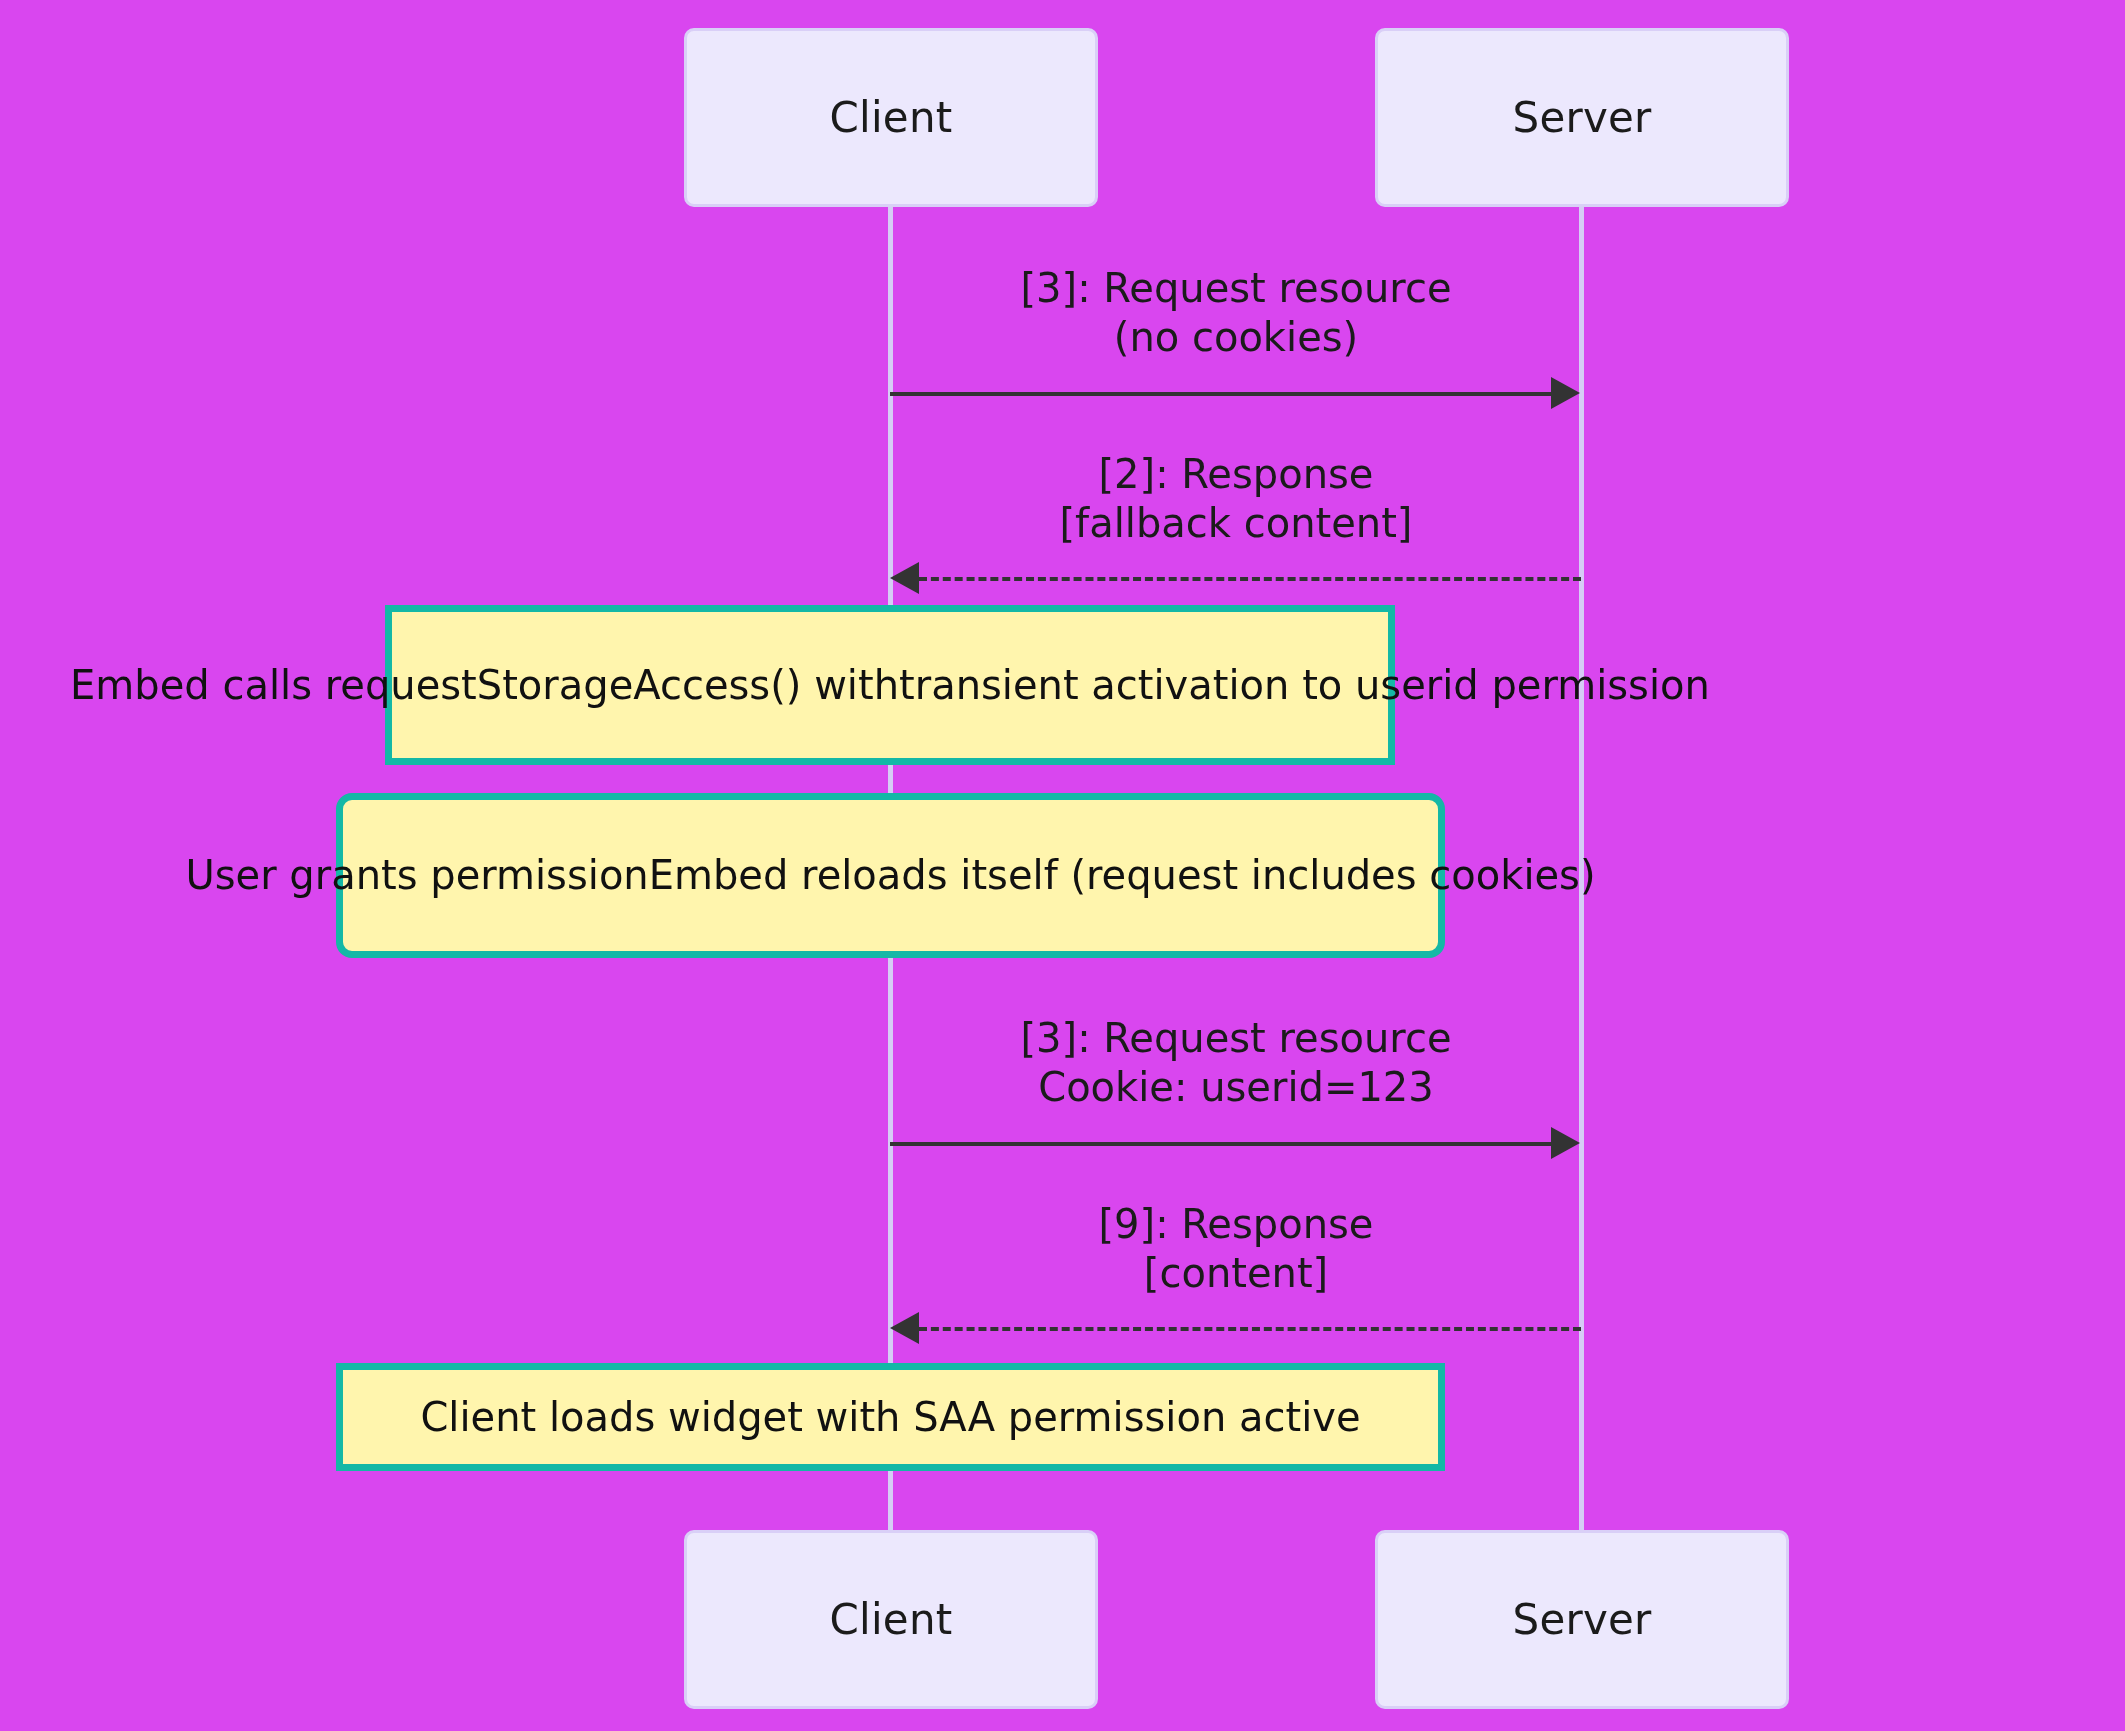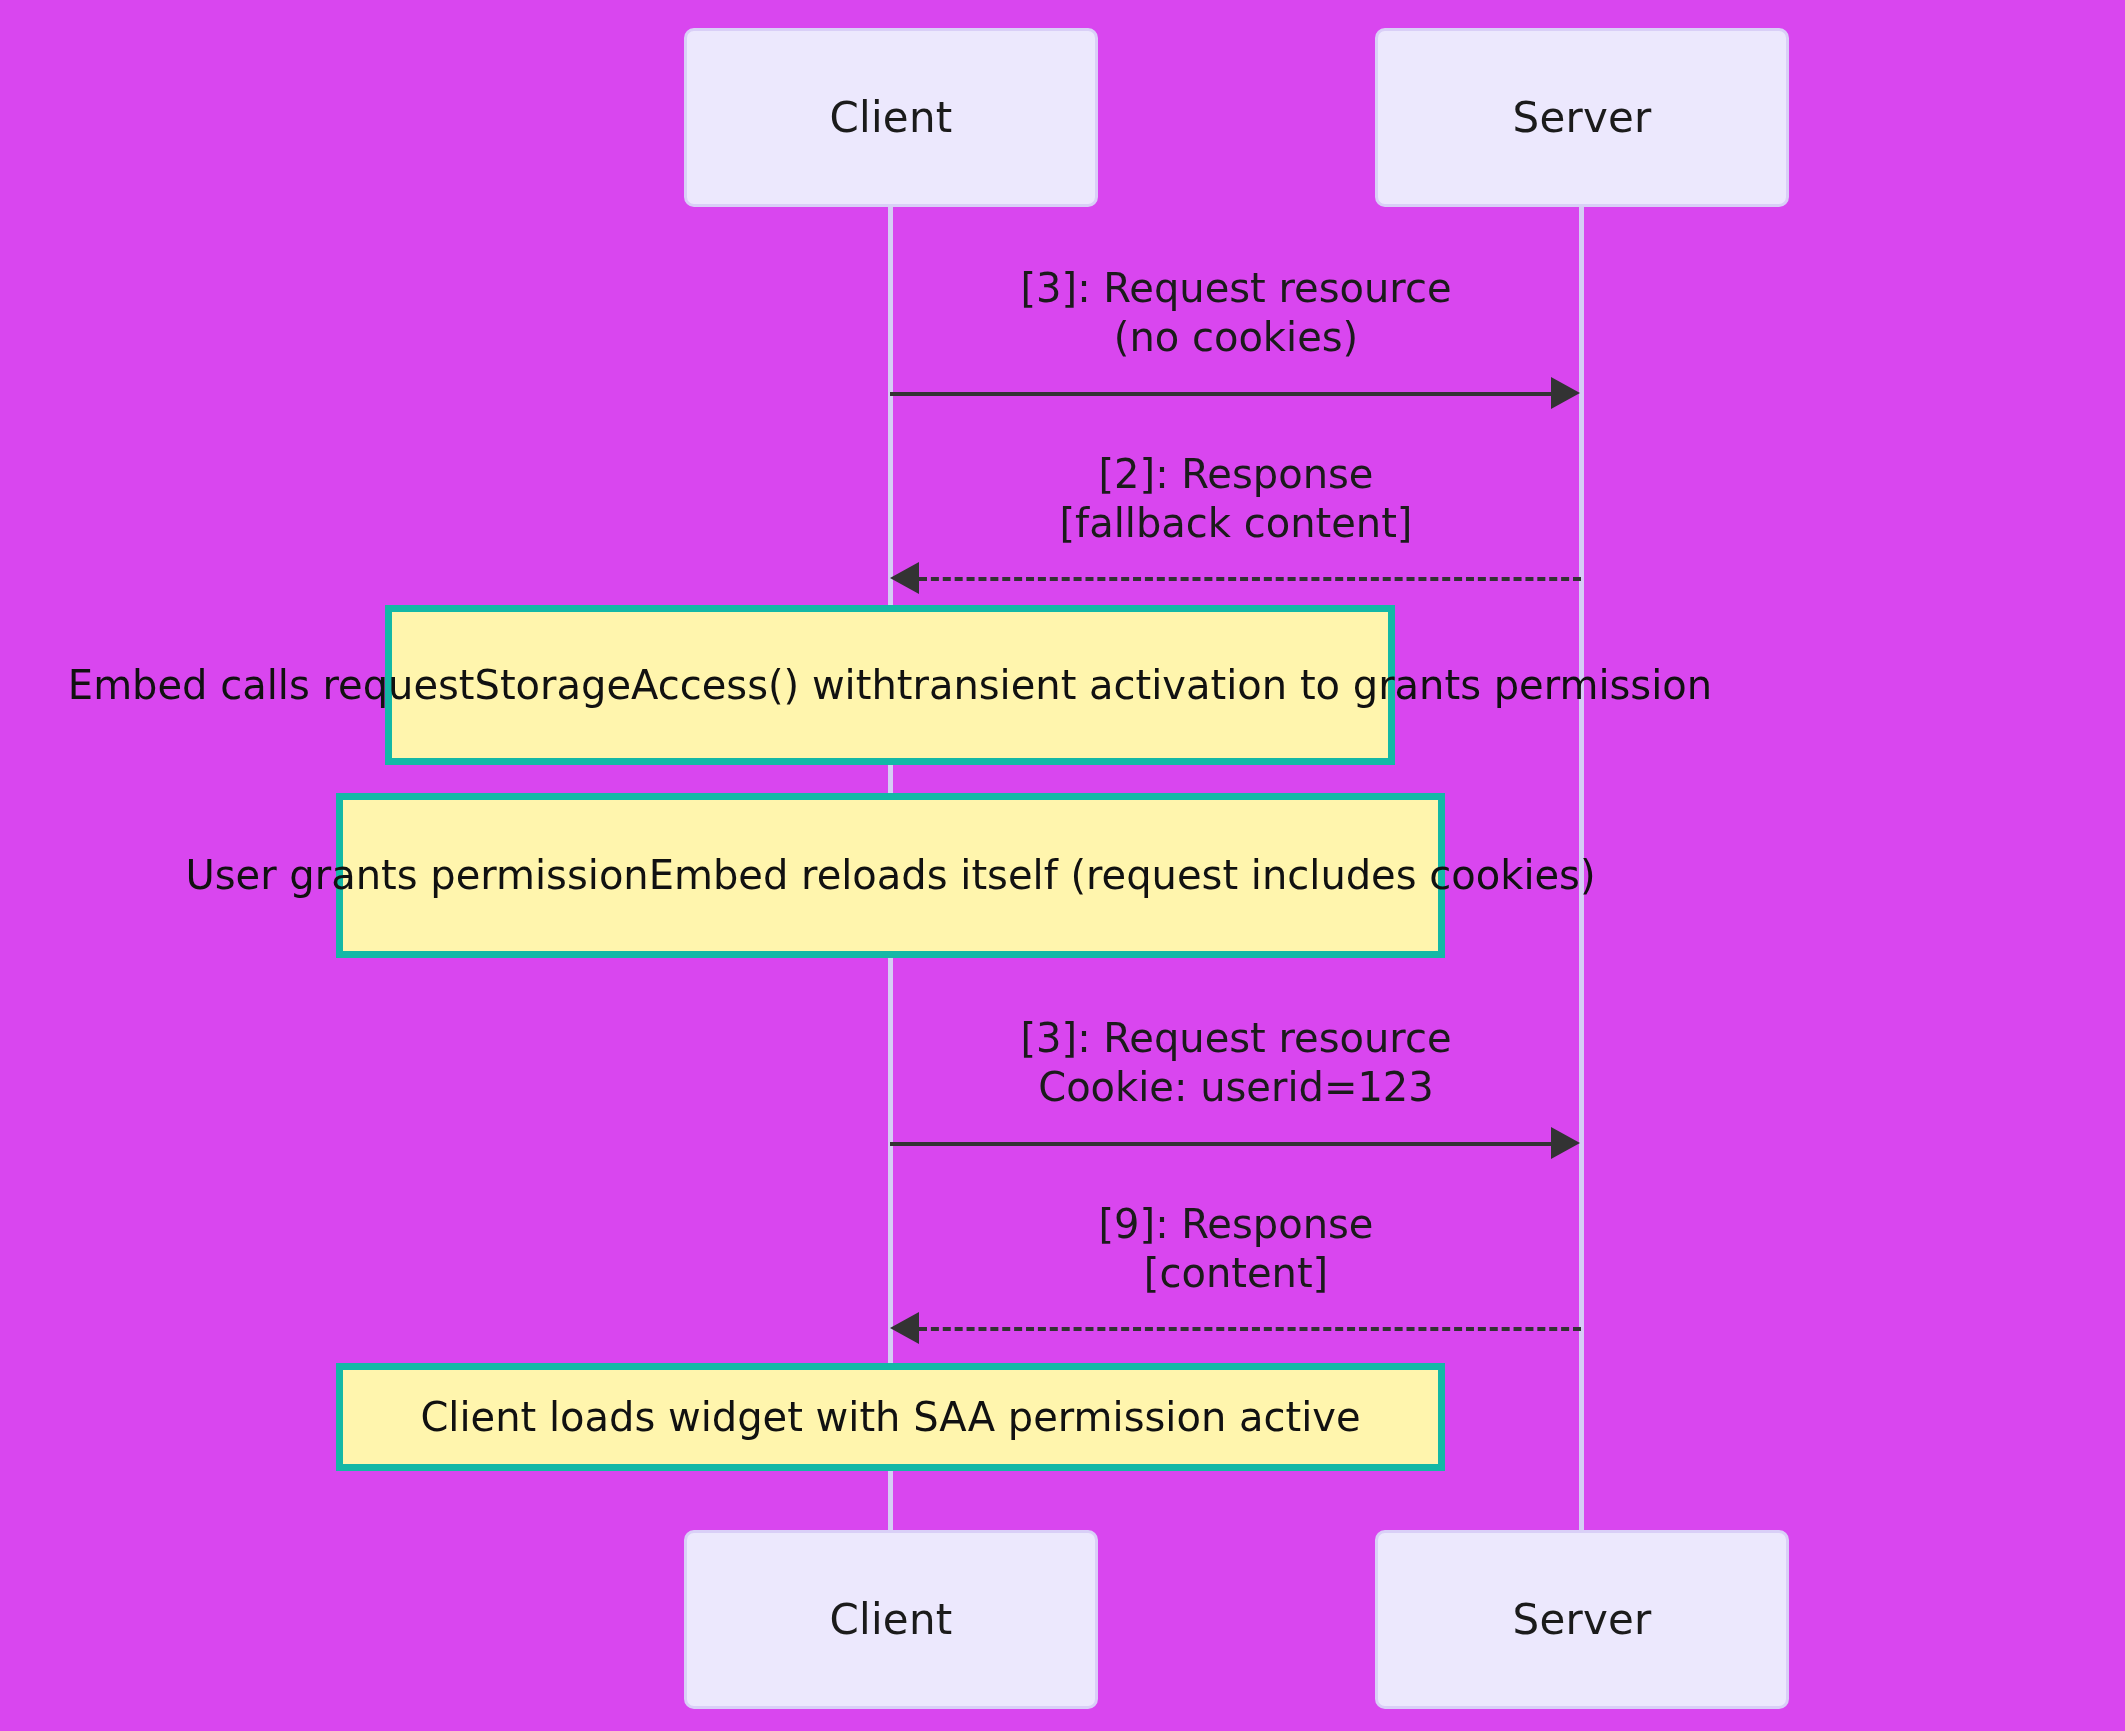--- a/index.html
+++ b/index.html
@@ -109,24 +109,24 @@
 
   <div class="msg-label" style="left:890px; top:450px; width:692px;">
     <div>[2]: Response</div>
     <div>[fallback content]</div>
   </div>
   <div class="msg-line dashed" style="left:919px; top:577px; width:662px;"></div>
   <div class="arrow-head left" style="left:890px; top:562px;"></div>
 
   <div class="note-box" style="left:385px; top:605px; width:1010px; height:160px;">
     <div class="note-line">Embed calls requestStorageAccess() with</div>
-    <div class="note-line">transient activation to grants permission</div>
+    <div class="note-line">transient activation to userid permission</div>
   </div>
 
-  <div class="note-box" style="left:336px; top:793px; width:1109px; height:165px;">
+  <div class="note-box" style="left:336px; top:793px; width:1109px; height:165px;border-radius:16px;">
     <div class="note-line">User grants permission</div>
     <div class="note-line">Embed reloads itself (request includes cookies)</div>
   </div>
 
   <div class="msg-label" style="left:890px; top:1014px; width:692px;">
     <div>[3]: Request resource</div>
     <div>Cookie: userid=123</div>
   </div>
   <div class="msg-line" style="left:890px; top:1142px; width:662px;"></div>
   <div class="arrow-head right" style="left:1551px; top:1127px;"></div>

